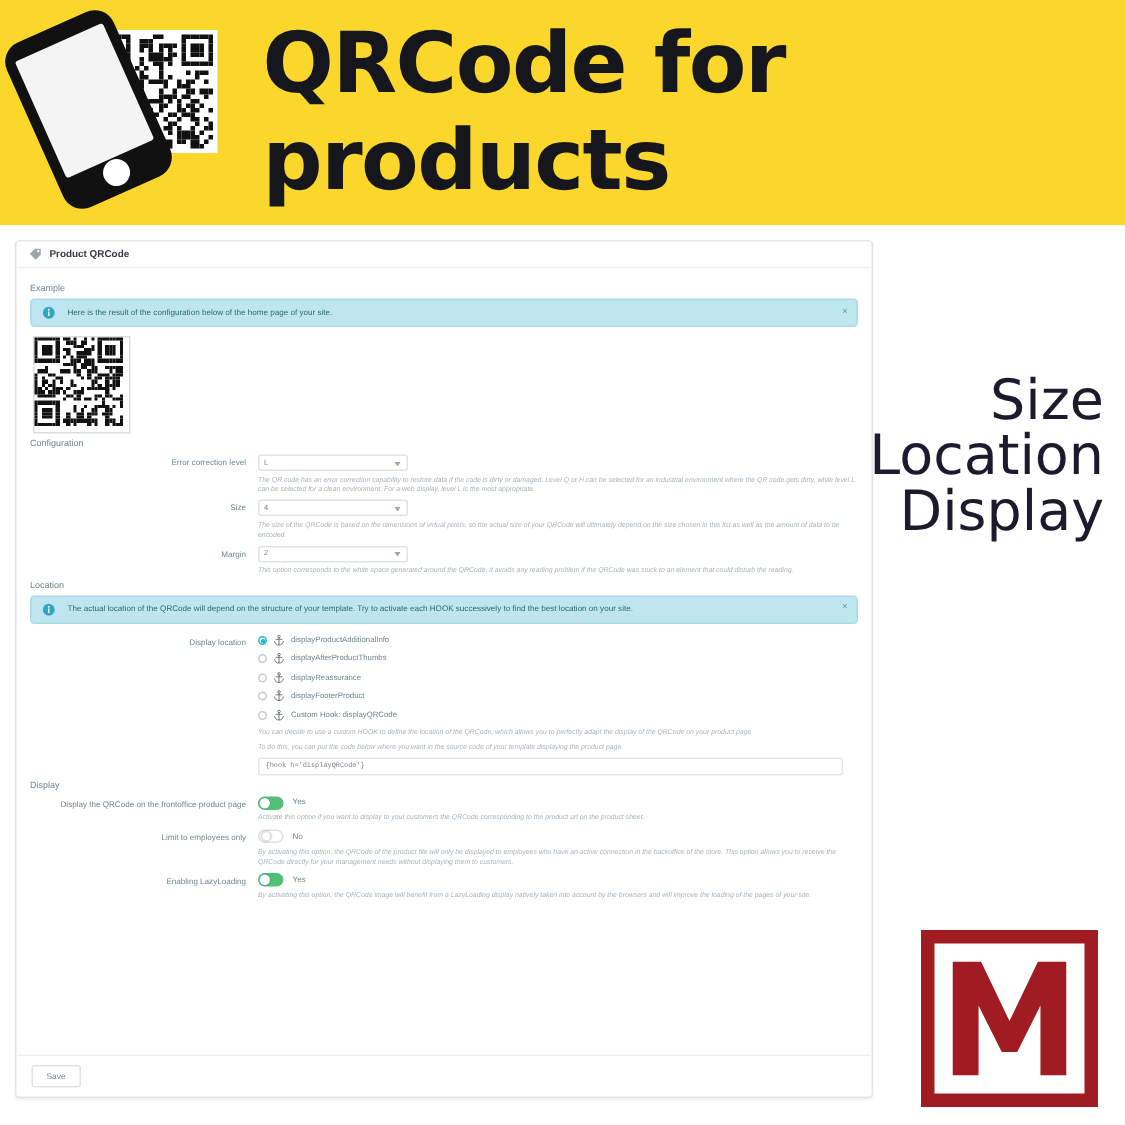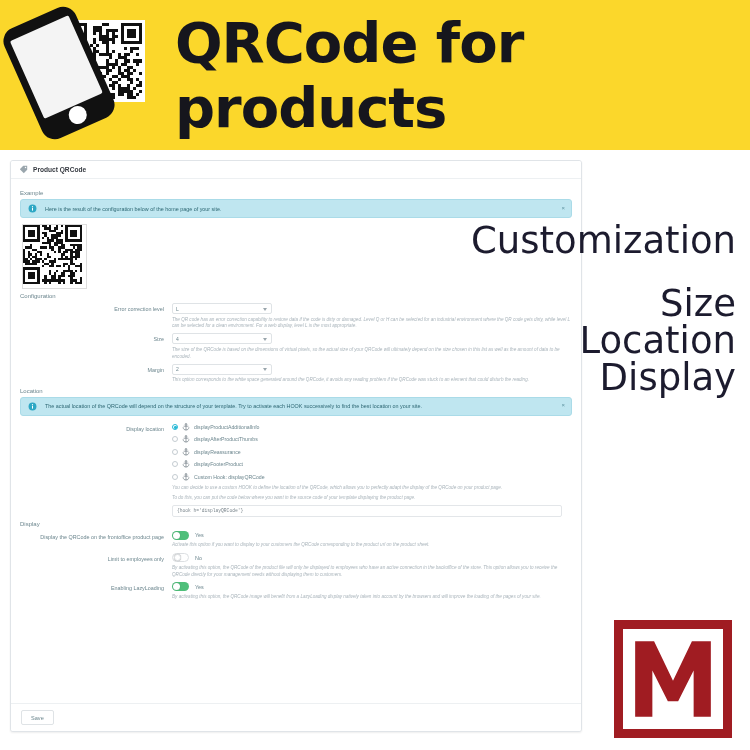--- a/index.html
+++ b/index.html
@@ -997,21 +997,20 @@
       </div>
 
     </div>
 
     <div class="card-footer">
       <button class="btn-save">Save</button>
     </div>
   </div>
 
   <div class="overlay">
-    <div class="ov-line ov-1">Customization</div>
     <div class="ov-gap"></div>
     <div class="ov-line ov-3">Size</div>
     <div class="ov-line ov-4">Location</div>
     <div class="ov-line ov-5">Display</div>
   </div>
 
   <div class="mlogo">
     <div class="mlogo-inner">
       <svg viewBox="0 0 100 100">
         <path d="M6 94 V6 H28 L50 52 L72 6 H94 V94 H74 V40 L56 76 H44 L26 40 V94 Z" fill="#a01c22"></path>

